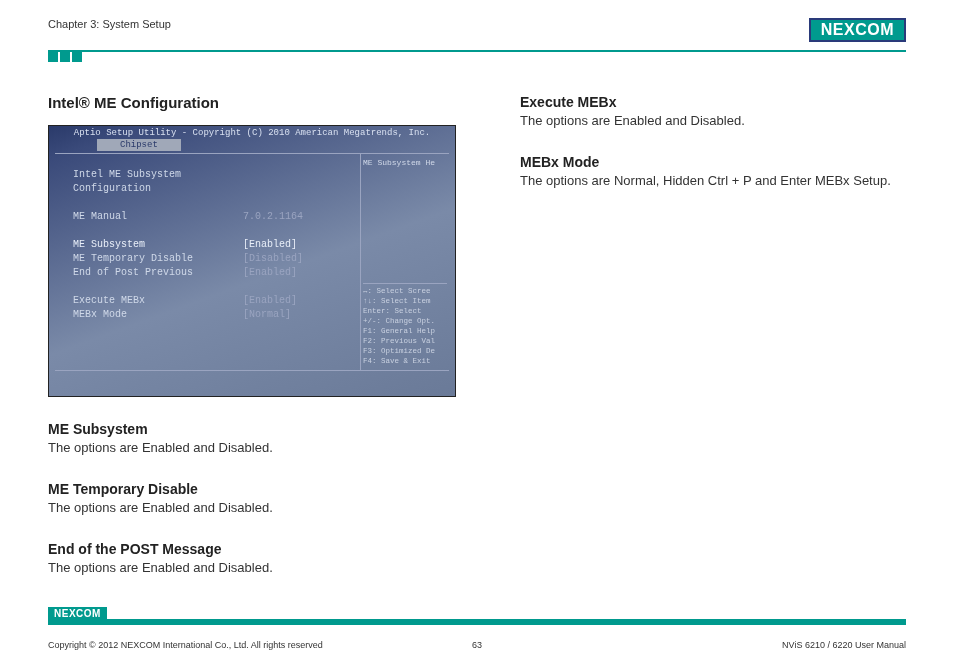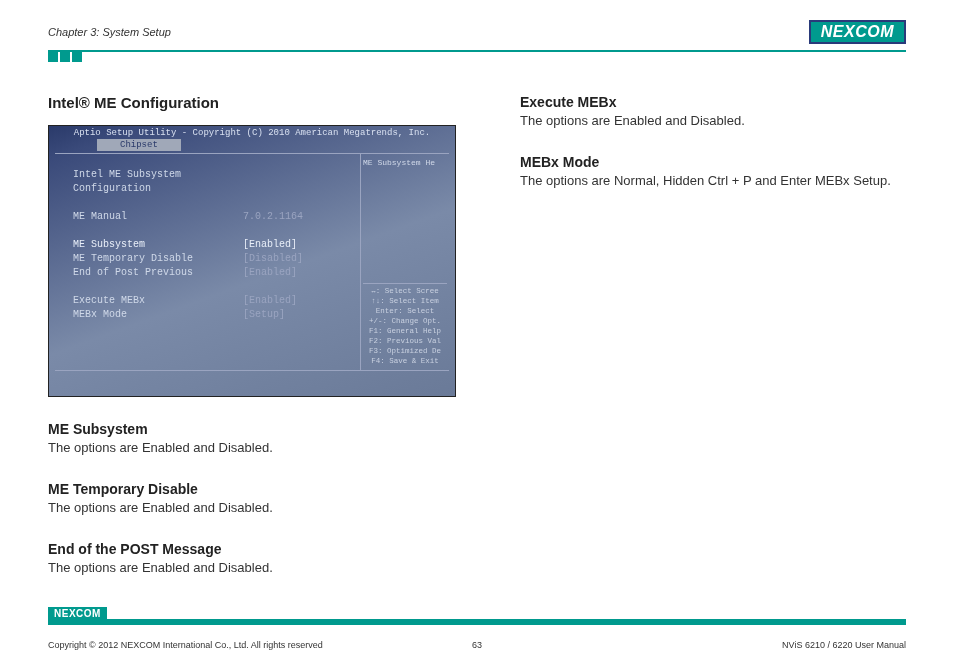--- a/index.html
+++ b/index.html
@@ -10,23 +10,21 @@
     height: 672px;
     position: relative;
     color: #222;
   }
   .page {
     padding: 18px 48px 0 48px;
   }
   .header {
     display: flex;
     justify-content: space-between;
-    align-items: center;
     height: 28px;
-    font-style: italic;
   }
   .chapter {
     font-size: 11px;
     color: #333;
   }
   .logo-box {
     background: #009a8e;
     color: #fff;
     font-weight: bold;
     font-size: 16px;
@@ -122,21 +120,20 @@
   .bios-help {
     position: absolute;
     bottom: 4px;
     left: 2px;
     right: 2px;
     border-top: 1px solid #9aa4c0;
     padding-top: 2px;
     font-size: 7.5px;
     line-height: 10px;
     color: #c8d0e0;
-    text-align: center;
   }
   .sub-heading {
     font-size: 14px;
     font-weight: bold;
     margin-top: 24px;
     margin-bottom: 2px;
   }
   .sub-heading.first-right { margin-top: 0; }
   .sub-text {
     font-size: 13px;
@@ -225,21 +222,21 @@
               <span class="lbl">End of Post Previous</span>
               <span class="val">[Enabled]</span>
             </div>
             <div class="bios-gap"></div>
             <div class="bios-row">
               <span class="lbl">Execute MEBx</span>
               <span class="val">[Enabled]</span>
             </div>
             <div class="bios-row">
               <span class="lbl">MEBx Mode</span>
-              <span class="val">[Setup]</span>
+              <span class="val">[Normal]</span>
             </div>
           </div>
           <div class="bios-right">
             <div>ME Subsystem He</div>
             <div class="bios-help">
               <div>↔: Select Scree</div>
               <div>↑↓: Select Item</div>
               <div>Enter: Select</div>
               <div>+/-: Change Opt.</div>
               <div>F1: General Help</div>

